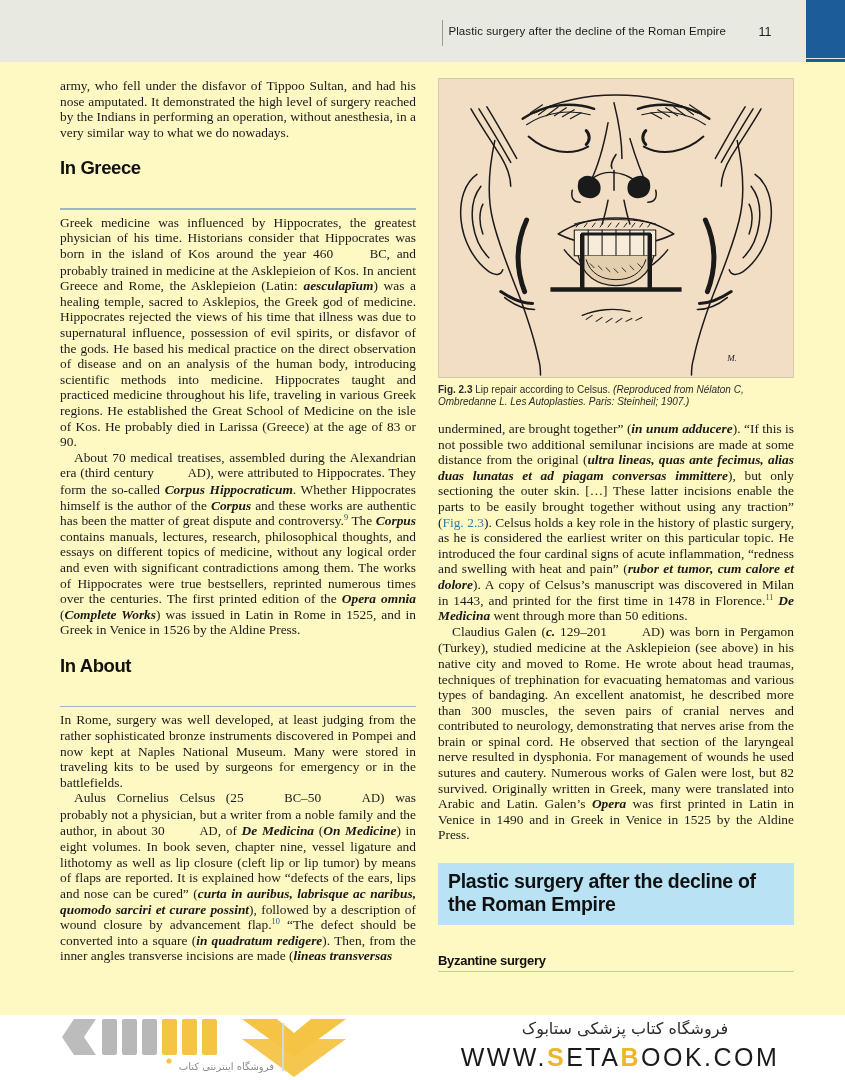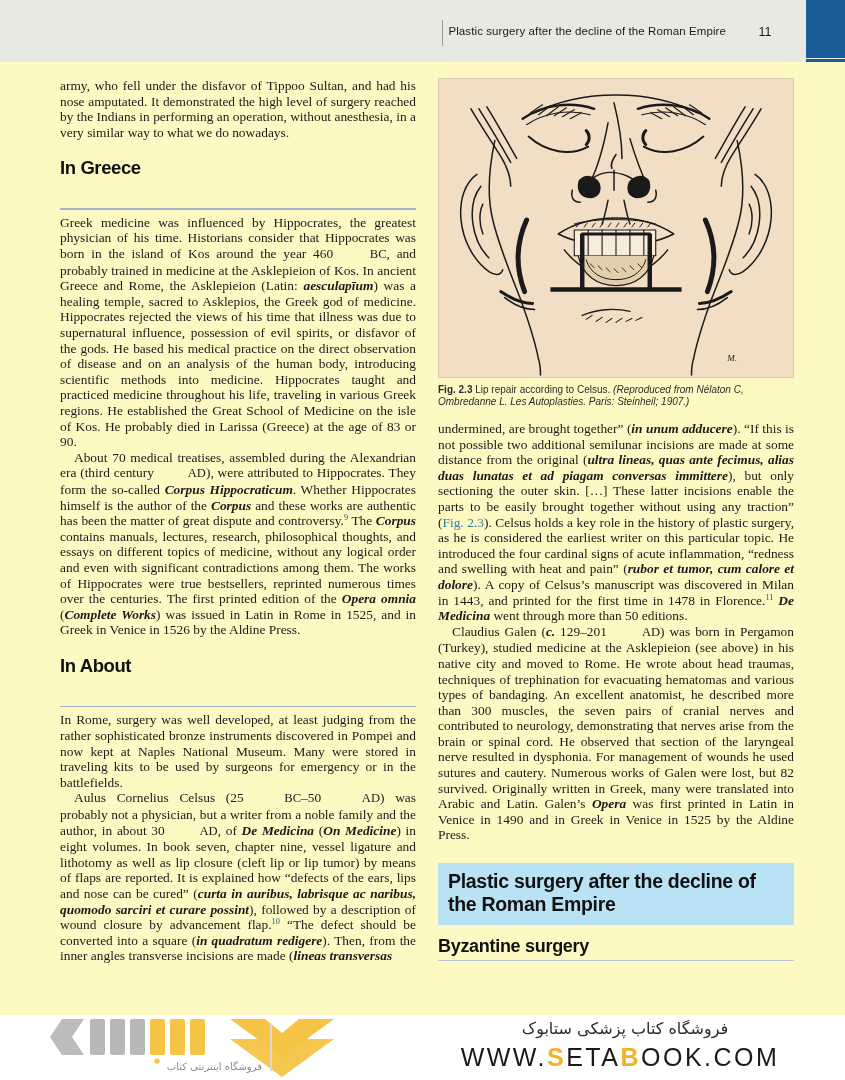--- a/index.html
+++ b/index.html
@@ -94,24 +94,24 @@
   }
   #blue-heading .txt {
     font-family: "Liberation Sans", sans-serif;
     font-weight: bold;
     font-size: 19.5px;
     line-height: 23px;
     letter-spacing: -0.3px;
     color: #111;
   }
   #byz-heading {
-    margin: 11px 0 0 0;
+    margin: 28px 0 0 0;
     font-family: "Liberation Sans", sans-serif;
     font-weight: bold;
-    font-size: 18px;
+    font-size: 13px;
     letter-spacing: -0.3px;
     color: #111;
     padding-bottom: 3px;
   }
   #byz-rule { height: 1.3px; background: #b9c6d2; margin-bottom: 5px; }
 
   
   #figure-box {
     position: relative;
     width: 356px; height: 300px;
@@ -131,21 +131,21 @@
   #fig-caption .lbl { font-weight: bold; }
   #fig-caption .src { font-style: italic; }
 
   
   #watermark {
     position: absolute; left: 0; top: 1015px;
     width: 845px; height: 65px;
     background: #ffffff;
   }
   #wm-left {
-    position: absolute; left: 50px; top: 2px;
+    position: absolute; left: 62px; top: 2px;
     width: 350px; height: 62px;
   }
   #wm-logo-svg { display: block; }
   #wm-divider {
     position: absolute; left: 220px; top: 6px;
     width: 1.5px; height: 48px; background: #d8d8d8;
   }
   #wm-fa-sub {
     position: absolute; left: 60px; top: 44px;
     width: 152px; text-align: right;

